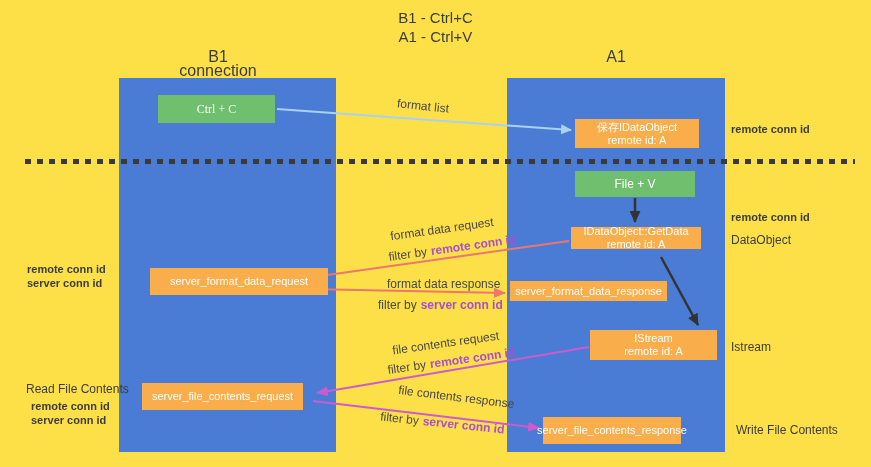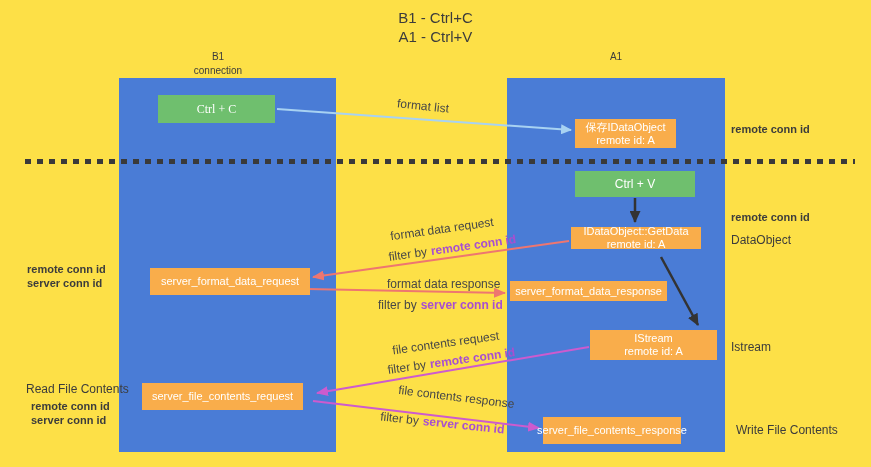--- a/index.html
+++ b/index.html
@@ -3,21 +3,21 @@
 <meta charset="utf-8">
 <style>
   * { margin:0; padding:0; box-sizing:border-box; }
   html,body { background:#fafafa; }
   body { font-family:"Liberation Sans", sans-serif; }
   .canvas { position:relative; width:871px; height:467px; background:#fde047; overflow:hidden; }
 
   .title { position:absolute; left:0; top:8px; width:100%; text-align:center;
            color:#3c3c3c; font-size:15px; line-height:19px; }
 
-  .lane-header { position:absolute; text-align:center; color:#3c3c3c; font-size:10px; line-height:14px; }
+  .lane-header { position:absolute; text-align:center; color:#3c3c3c; font-size:16px; line-height:14px; }
 
   .lane { position:absolute; background:var(--lane-blue,#4a7cd6); }
 
   .dashed { position:absolute; left:25px; top:159px; width:830px; height:5px;
             background:repeating-linear-gradient(90deg,#3a3a3a 0 6px, transparent 6px 12px); }
 
   .node { position:absolute; display:flex; flex-direction:column; align-items:center;
           justify-content:center; color:#ffffff; text-align:center; white-space:nowrap; }
   .node.green { background:var(--node-green,#6fbf6e); font-size:12px; }
   .node.orange { background:var(--node-orange,#f9ad4b); font-size:11px; line-height:13px; }
@@ -88,35 +88,35 @@
     <line x1="569" y1="241" x2="313" y2="277" class="st-salmon" marker-end="url(#m-salmon)"></line>
     <line x1="308" y1="289" x2="505" y2="293" class="st-salmon" marker-end="url(#m-salmon)"></line>
     <line x1="589" y1="347" x2="317" y2="393" class="st-magenta" marker-end="url(#m-magenta)"></line>
     <line x1="313" y1="401" x2="539" y2="428" class="st-magenta" marker-end="url(#m-magenta)"></line>
   </svg>
 
   <div class="node green" style="left:158px; top:95px; width:117px; height:28px;font-family:Liberation Serif, serif;">
     <div>Ctrl + C</div>
   </div>
 
-  <div class="node orange" style="left:575px; top:119px; width:101px; height:29px;">
+  <div class="node orange" style="left:575px; top:119px; width:124px; height:29px;">
     <div>保存IDataObject</div>
     <div>remote id: A</div>
   </div>
 
   <div class="node green" style="left:575px; top:171px; width:120px; height:26px;">
-    <div>Ctrl + V</div>
+    <div>File + V</div>
   </div>
 
   <div class="node orange" style="left:571px; top:227px; width:130px; height:22px;">
     <div>IDataObject::GetData</div>
     <div>remote id: A</div>
   </div>
 
-  <div class="node orange" style="left:150px; top:268px; width:160px; height:27px;">
+  <div class="node orange" style="left:150px; top:268px; width:178px; height:27px;">
     <div>server_format_data_request</div>
   </div>
 
   <div class="node orange" style="left:510px; top:281px; width:157px; height:20px;">
     <div>server_format_data_response</div>
   </div>
 
   <div class="node orange" style="left:590px; top:330px; width:127px; height:30px;">
     <div>IStream</div>
     <div>remote id: A</div>

